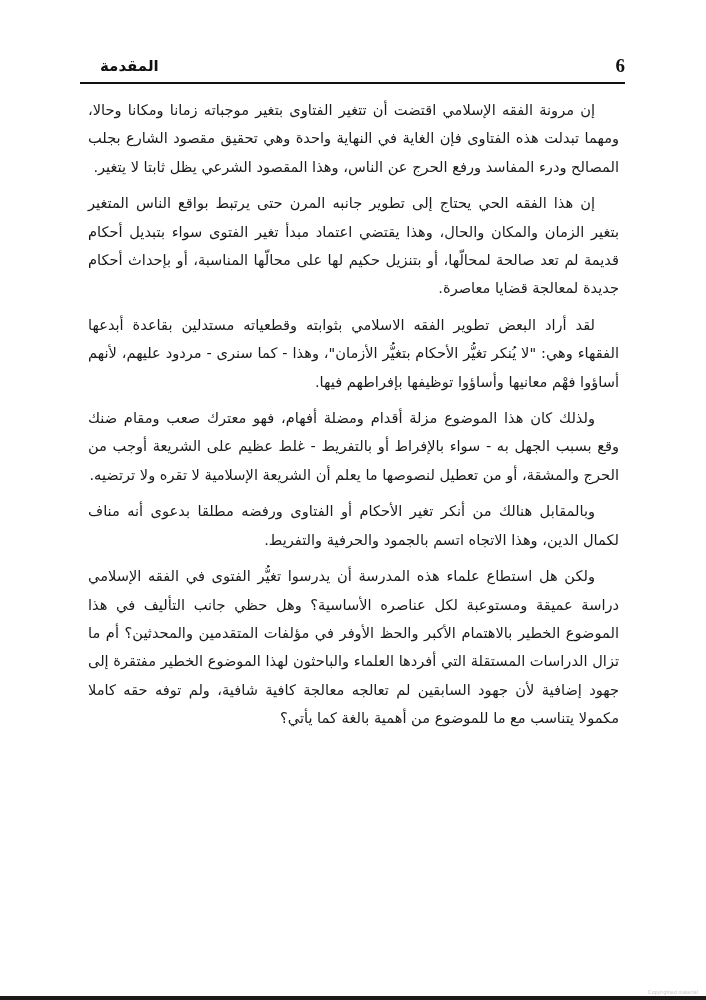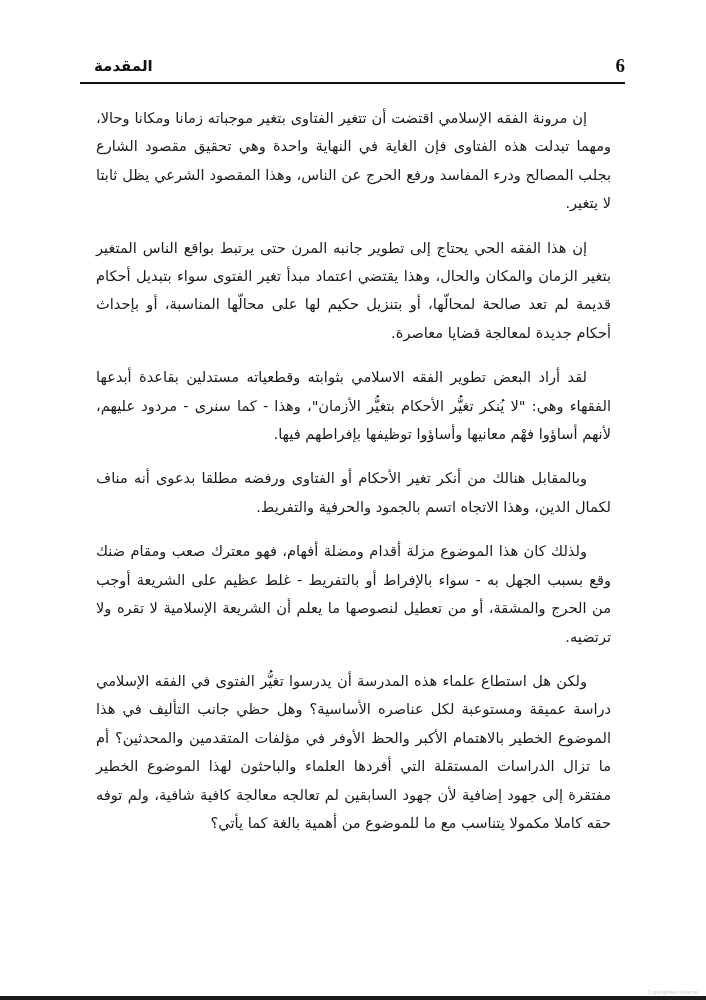--- a/index.html
+++ b/index.html
@@ -35,21 +35,21 @@
       right: 0;
       top: 0;
       font-family: "Liberation Serif", serif;
       font-weight: bold;
       font-size: 19px;
       line-height: 22px;
       color: #111;
     }
     .running-title {
       position: absolute;
-      left: 14px;
+      left: 20px;
       top: 0;
       font-family: "DejaVu Sans", sans-serif;
       font-weight: bold;
       font-size: 15px;
       line-height: 22px;
       direction: rtl;
       color: #111;
     }
     .header-rule {
       position: absolute;
@@ -66,21 +66,21 @@
       width: 547px;
       direction: rtl;
       text-align: justify;
       text-align-last: right;
       font-family: "DejaVu Sans", sans-serif;
       font-size: 14.6px;
       line-height: 28.4px;
       color: #1a1a1a;
     }
     .body-text p {
-      margin: 16px;
+      margin: 8px;
       text-indent: 24px;
       text-align: justify;
       text-align-last: right;
       word-spacing: 0px;
     }
     .watermark {
       position: absolute;
       right: 8px;
       top: 989px;
       font-family: "Liberation Sans", sans-serif;
@@ -105,20 +105,20 @@
   <div class="header">
     <span class="page-number">6</span>
     <span class="running-title">المقدمة</span>
   </div>
   <div class="header-rule"></div>
 
   <div class="body-text">
     <p>إن مرونة الفقه الإسلامي اقتضت أن تتغير الفتاوى بتغير موجباته زمانا ومكانا وحالا، ومهما تبدلت هذه الفتاوى فإن الغاية في النهاية واحدة وهي تحقيق مقصود الشارع بجلب المصالح ودرء المفاسد ورفع الحرج عن الناس، وهذا المقصود الشرعي يظل ثابتا لا يتغير.</p>
     <p>إن هذا الفقه الحي يحتاج إلى تطوير جانبه المرن حتى يرتبط بواقع الناس المتغير بتغير الزمان والمكان والحال، وهذا يقتضي اعتماد مبدأ تغير الفتوى سواء بتبديل أحكام قديمة لم تعد صالحة لمحالّها، أو بتنزيل حكيم لها على محالّها المناسبة، أو بإحداث أحكام جديدة لمعالجة قضايا معاصرة.</p>
     <p>لقد أراد البعض تطوير الفقه الاسلامي بثوابته وقطعياته مستدلين بقاعدة أبدعها الفقهاء وهي: "لا يُنكر تغيُّر الأحكام بتغيُّر الأزمان"، وهذا - كما سنرى - مردود عليهم، لأنهم أساؤوا فهْم معانيها وأساؤوا توظيفها بإفراطهم فيها.</p>
+    <p>ولذلك كان هذا الموضوع مزلة أقدام ومضلة أفهام، فهو معترك صعب ومقام ضنك وقع بسبب الجهل به - سواء بالإفراط أو بالتفريط - غلط عظيم على الشريعة أوجب من الحرج والمشقة، أو من تعطيل لنصوصها ما يعلم أن الشريعة الإسلامية لا تقره ولا ترتضيه.</p>
     <p>وبالمقابل هنالك من أنكر تغير الأحكام أو الفتاوى ورفضه مطلقا بدعوى أنه مناف لكمال الدين، وهذا الاتجاه اتسم بالجمود والحرفية والتفريط.</p>
-    <p>ولذلك كان هذا الموضوع مزلة أقدام ومضلة أفهام، فهو معترك صعب ومقام ضنك وقع بسبب الجهل به - سواء بالإفراط أو بالتفريط - غلط عظيم على الشريعة أوجب من الحرج والمشقة، أو من تعطيل لنصوصها ما يعلم أن الشريعة الإسلامية لا تقره ولا ترتضيه.</p>
     <p>ولكن هل استطاع علماء هذه المدرسة أن يدرسوا تغيُّر الفتوى في الفقه الإسلامي دراسة عميقة ومستوعبة لكل عناصره الأساسية؟ وهل حظي جانب التأليف في هذا الموضوع الخطير بالاهتمام الأكبر والحظ الأوفر في مؤلفات المتقدمين والمحدثين؟ أم ما تزال الدراسات المستقلة التي أفردها العلماء والباحثون لهذا الموضوع الخطير مفتقرة إلى جهود إضافية لأن جهود السابقين لم تعالجه معالجة كافية شافية، ولم توفه حقه كاملا مكمولا يتناسب مع ما للموضوع من أهمية بالغة كما يأتي؟</p>
   </div>
 
   <div class="watermark">Copyrighted material</div>
   <div class="bottom-bar"></div>
 </div>
 
 </body></html>

